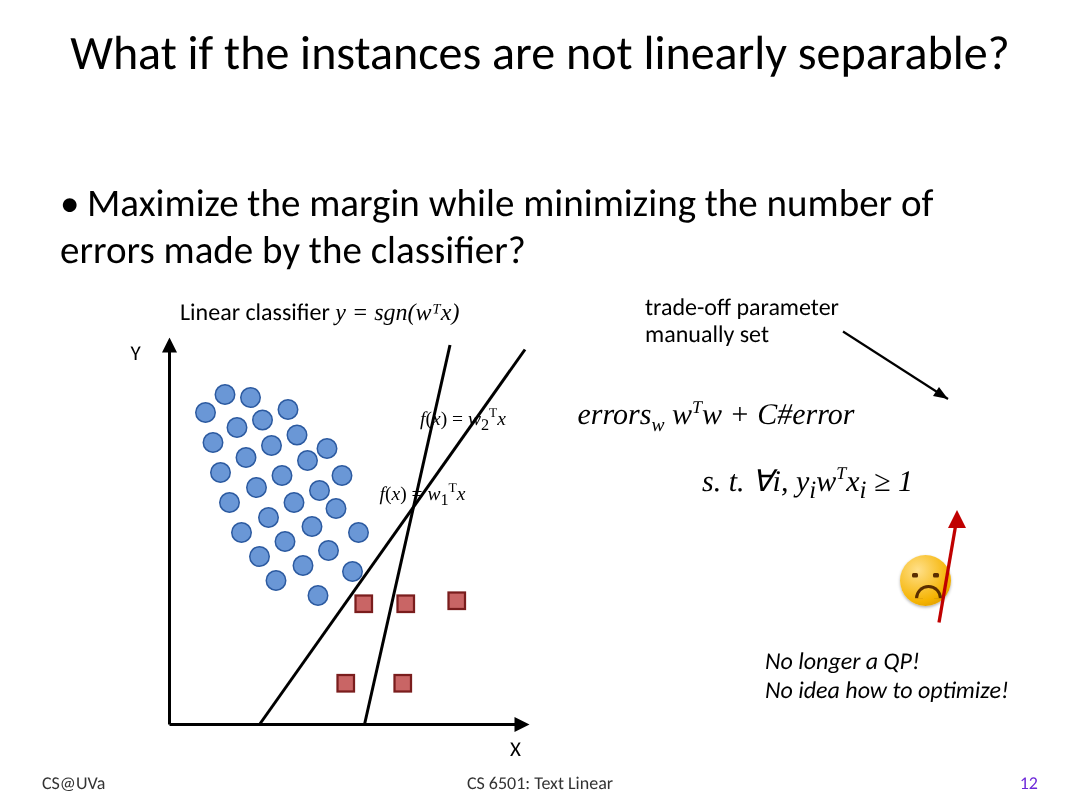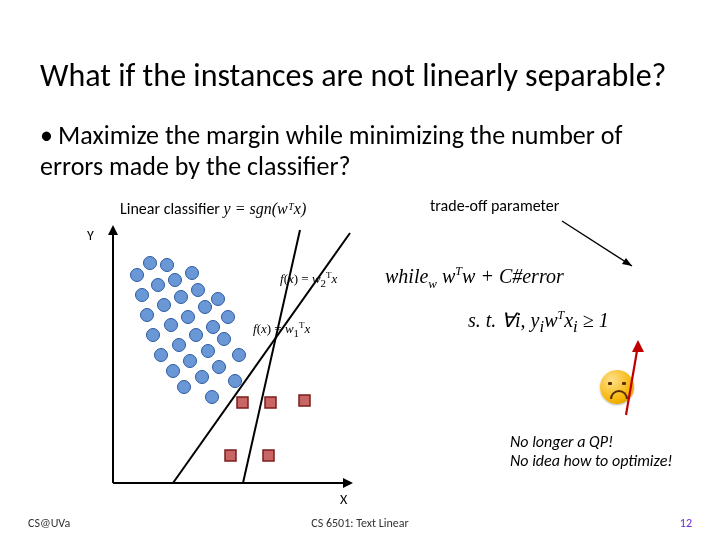--- a/index.html
+++ b/index.html
@@ -15,25 +15,24 @@
   .slide {
     position: relative;
     width: 720px;
     height: 540px;
   }
   .title {
     position: absolute;
     top: 18px;
     left: 40px;
     right: 40px;
-    text-align: left;
+    text-align: center;
     font-size: 32px;
     line-height: 1.1;
     font-weight: 400;
-    margin-top: 40px;
   }
   .bullet {
     position: absolute;
     top: 120px;
     left: 40px;
     right: 40px;
     font-size: 26px;
     line-height: 1.2;
   }
   .bullet .dot {
@@ -183,20 +182,21 @@
   <div class="bullet">
     <span class="dot">•</span><span>Maximize the margin while minimizing the number of errors made by the classifier?</span>
   </div>
 
   <div class="formula-classifier">
     <span>Linear classifier </span><span class="math">y = sgn(wᵀx)</span>
   </div>
 
   <div class="tradeoff">
     <span>trade-off parameter</span><br>
+    <span>manually set</span>
   </div>
 
   <svg class="arrow-tradeoff" width="90" height="60">
     <line x1="5" y1="10" x2="75" y2="55" stroke="#000" stroke-width="1.4"></line>
     <polygon points="75,55 69,47 65,53" fill="#000"></polygon>
   </svg>
 
   <div class="axis-y-label">Y</div>
 
   <svg class="plot" viewBox="0 0 260 270">
@@ -249,21 +249,21 @@
   </svg>
 
   <div class="fx-label fx1">
     <span style="font-style:italic">f</span>(<span style="font-style:italic">x</span>) = <span style="font-style:italic">w</span><sub>2</sub><sup style="font-size:9px">T</sup><span style="font-style:italic">x</span>
   </div>
   <div class="fx-label fx2">
     <span style="font-style:italic">f</span>(<span style="font-style:italic">x</span>) = <span style="font-style:italic">w</span><sub>1</sub><sup style="font-size:9px">T</sup><span style="font-style:italic">x</span>
   </div>
 
   <div class="opt-line1">
-    <span style="font-style:italic">while</span><sub style="font-size:13px">w</sub>&nbsp;<span style="font-style:italic">w</span><sup style="font-size:12px">T</sup><span style="font-style:italic">w</span> + <span style="font-style:italic">C</span>#<span style="font-style:italic">error</span>
+    <span style="font-style:italic">errors</span><sub style="font-size:13px">w</sub>&nbsp;<span style="font-style:italic">w</span><sup style="font-size:12px">T</sup><span style="font-style:italic">w</span> + <span style="font-style:italic">C</span>#<span style="font-style:italic">error</span>
   </div>
   <div class="opt-line2">
     <span style="font-style:italic">s.&nbsp;t.</span>&nbsp;∀<span style="font-style:italic">i</span>,&nbsp;<span style="font-style:italic">y<sub>i</sub>w</span><sup style="font-size:12px">T</sup><span style="font-style:italic">x<sub>i</sub></span> ≥ 1
   </div>
 
   <div class="emoji"></div>
 
   <svg class="arrow-nolonger" width="30" height="80">
     <line x1="10" y1="75" x2="22" y2="5" stroke="#c00000" stroke-width="2.2"></line>
     <polygon points="22,0 16,12 28,12" fill="#c00000"></polygon>

